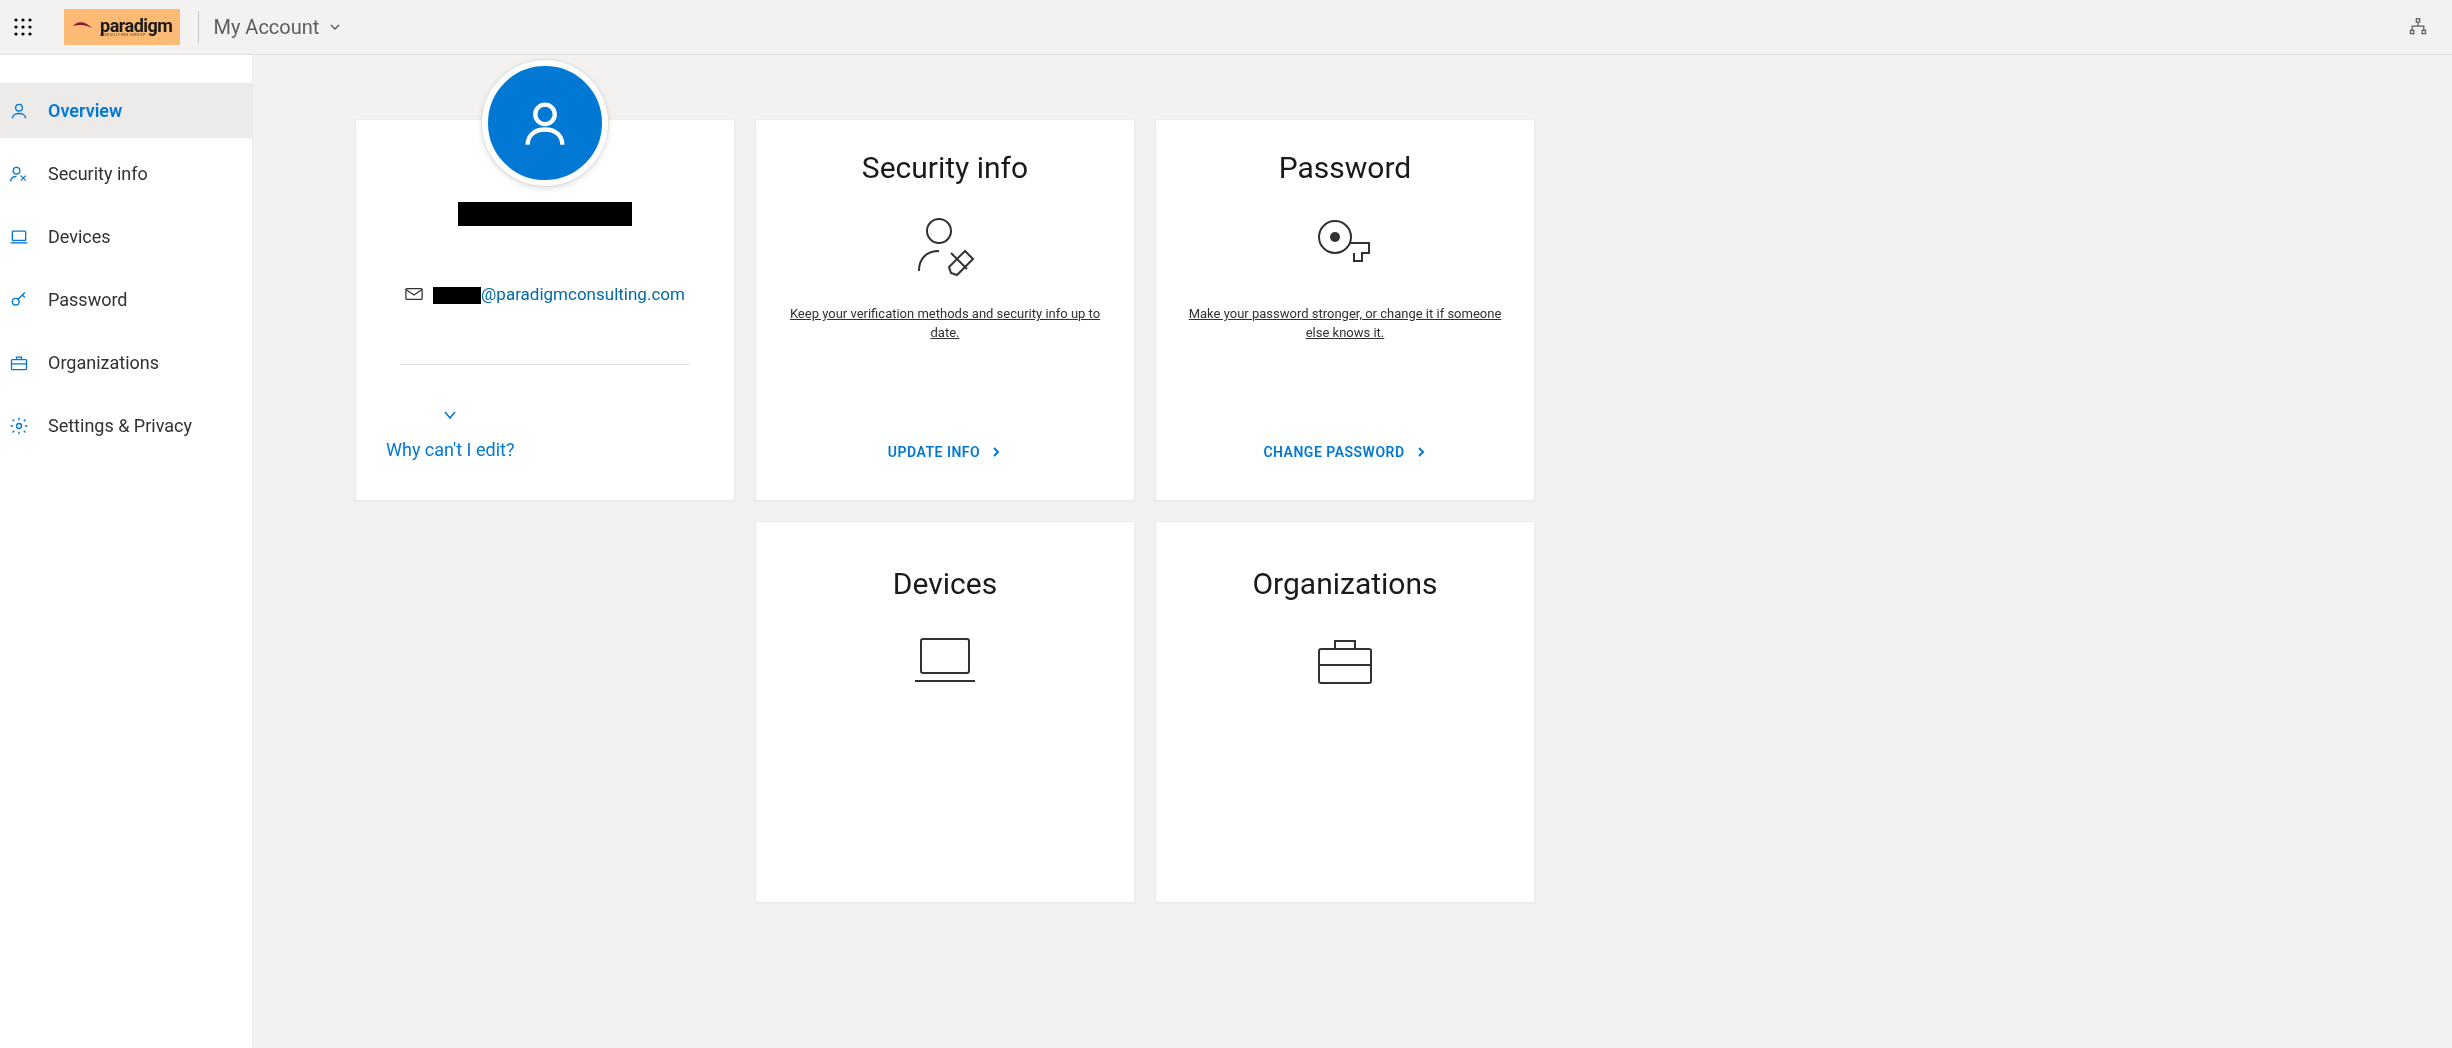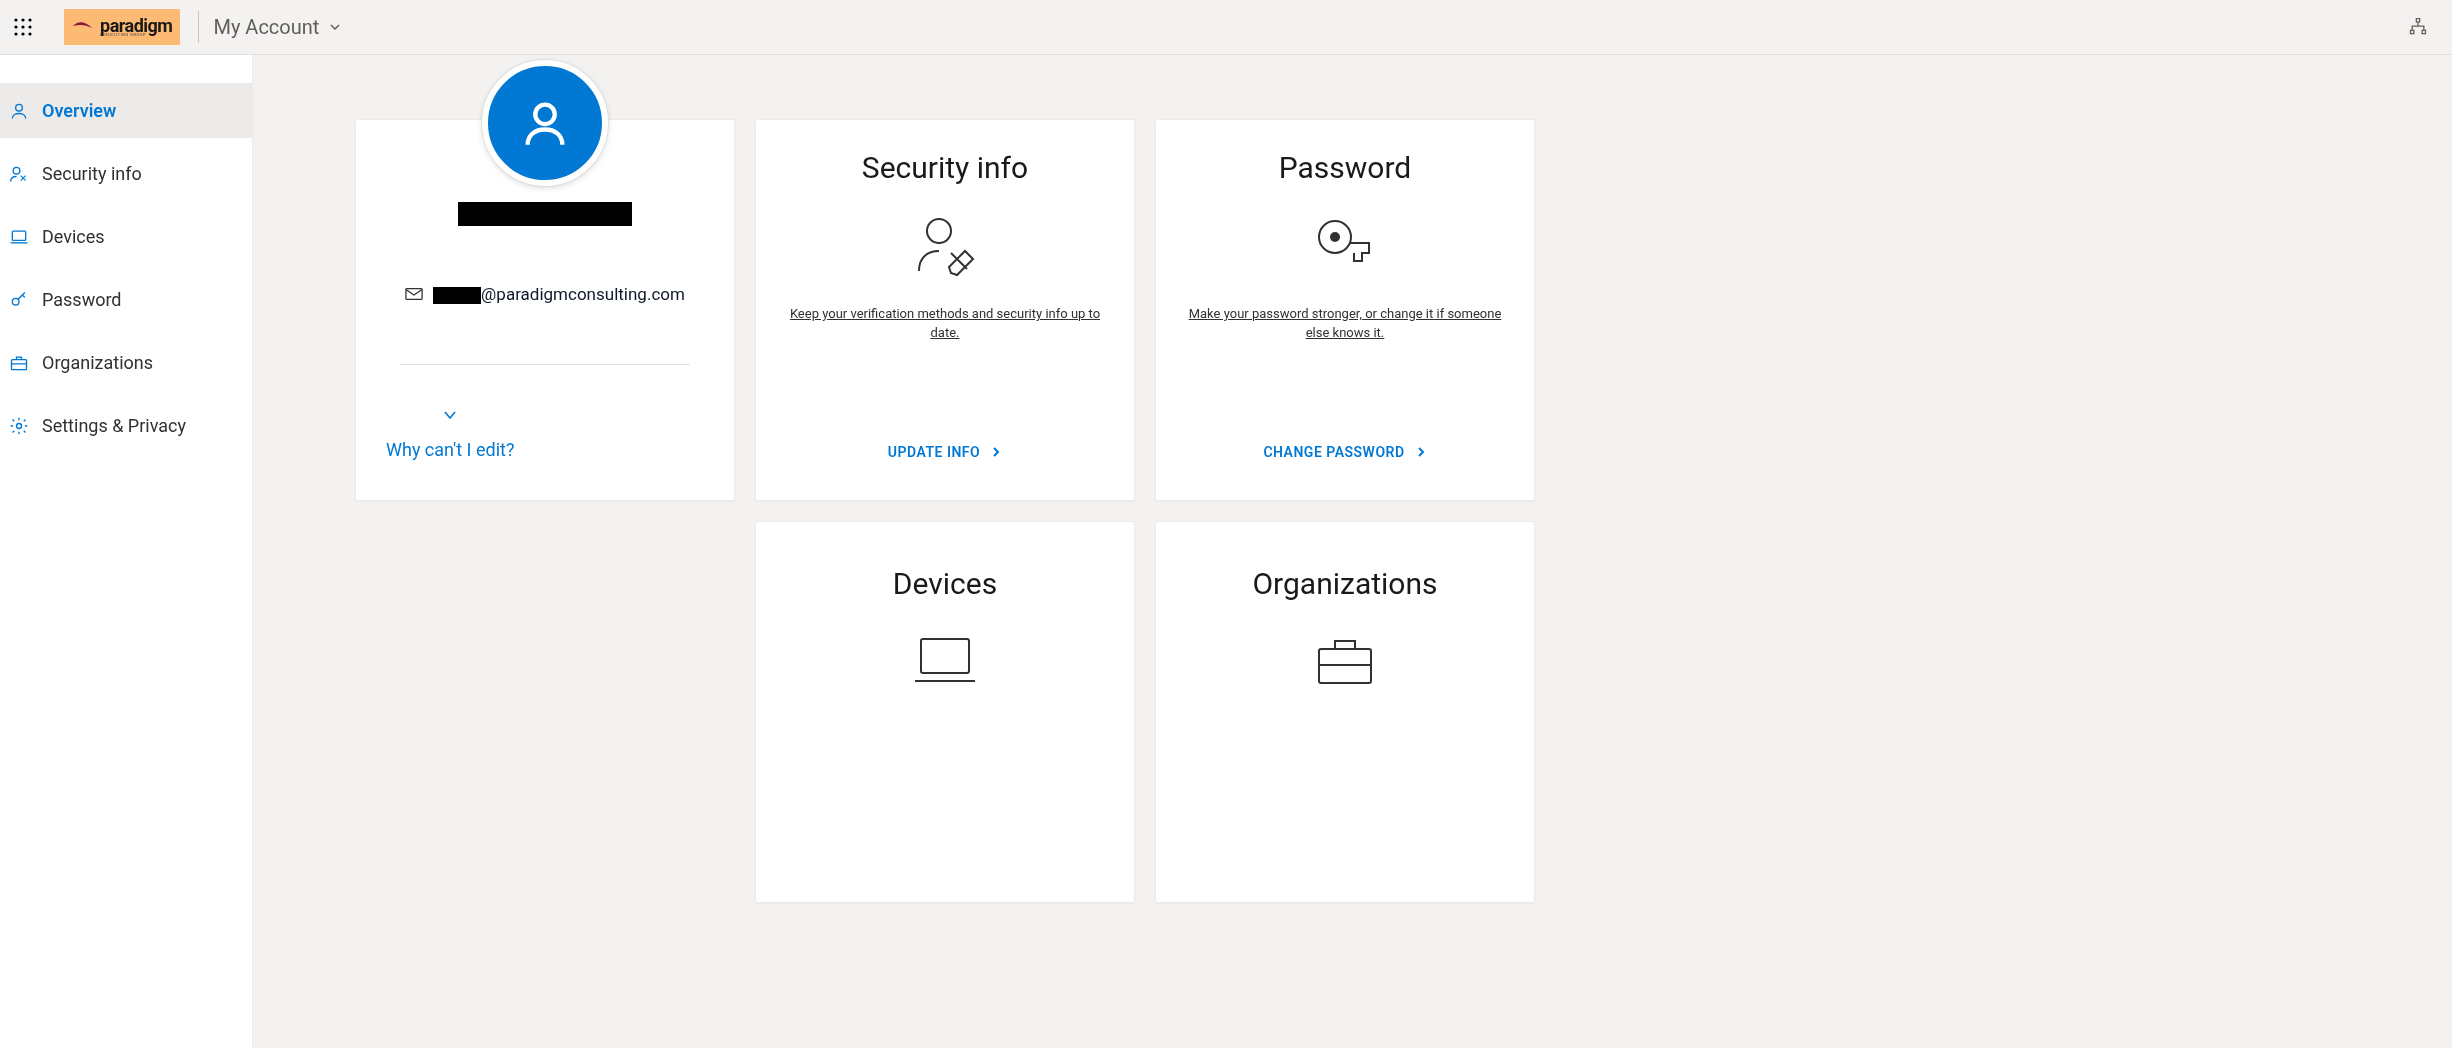--- a/index.html
+++ b/index.html
@@ -45,21 +45,21 @@
   .shell { display: flex; height: calc(100% - 55px); }
   .sidebar {
     width: 253px;
     background: #fff;
     border-right: 1px solid #edebe9;
     padding-top: 28px;
     flex-shrink: 0;
   }
   .side-item {
     display: flex; align-items: center;
-    gap: 12px;
+    gap: 18px;
     padding: 0 10px 0 8px;
     height: 55px;
     font-size: 18px;
     color: #323130;
     cursor: pointer;
     margin-bottom: 8px;
   }
   .side-item.active {
     background: #edebe9;
     color: #0078d4;
@@ -112,21 +112,21 @@
     border: 6px solid #fff;
     box-shadow: 0 0 0 1px #e1dfdd, 0 2px 6px rgba(0,0,0,0.15);
     display: flex; align-items: center; justify-content: center;
   }
   .avatar svg { width: 52px; height: 52px; stroke: #fff; fill: none; stroke-width: 4; }
   .redact-name {
     width: 174px; height: 42px; background: #000; margin-top: -38px;
   }
   .email-row {
     margin-top: 58px;
-    display: flex; align-items: center; gap: 10px; font-size: 17px; color: #0f172a;
+    display: flex; align-items: center; gap: 10px; font-size: 17px; color: #0369a1;
   }
   .email-row .mbox { width: 18px; height: 14px; }
   .redact-user { display: inline-block; width: 48px; height: 17px; background:#000; vertical-align: middle; margin-right: 0; }
   .profile-sep {
     width: 88%; height: 1px; background: #e1dfdd; margin-top: 60px;
   }
   .why-edit {
     margin-top: 42px;
     align-self: flex-start;
     display: flex; align-items: center; gap: 16px;

